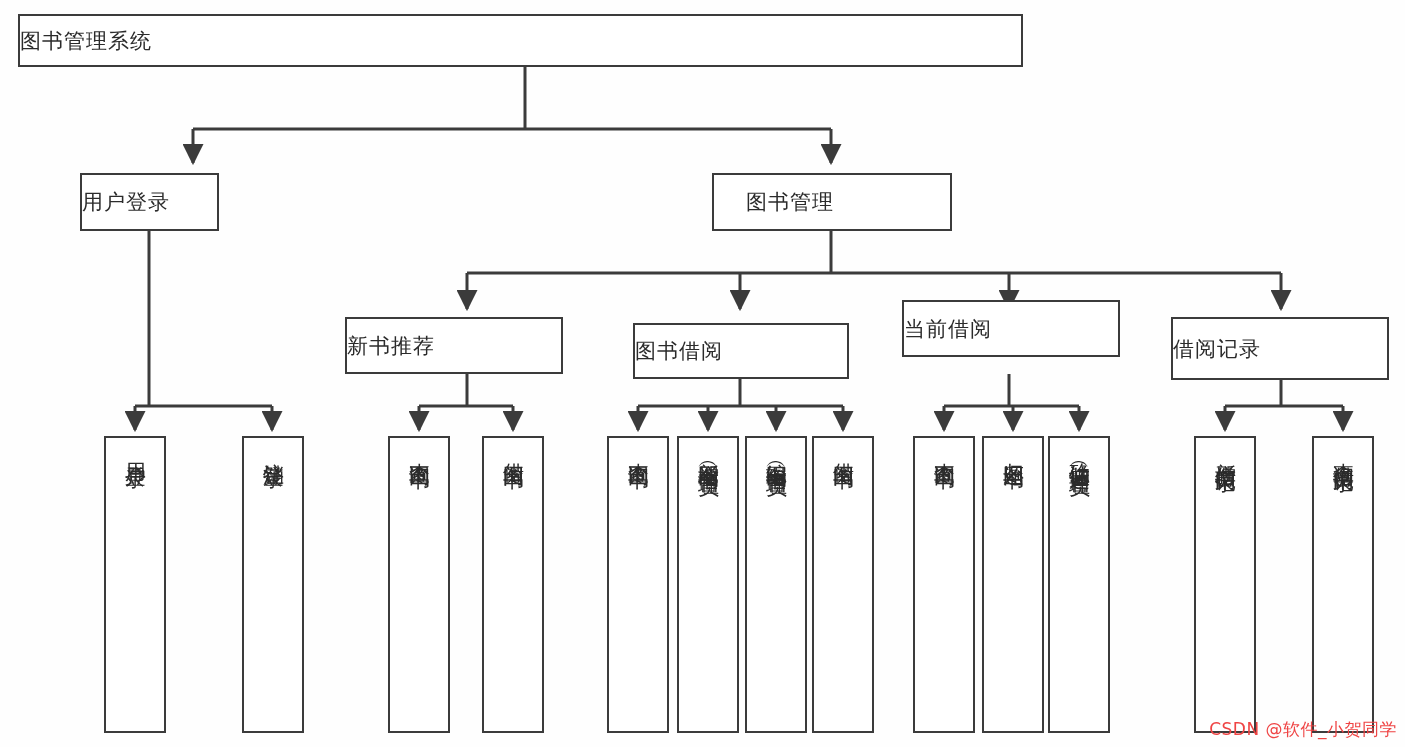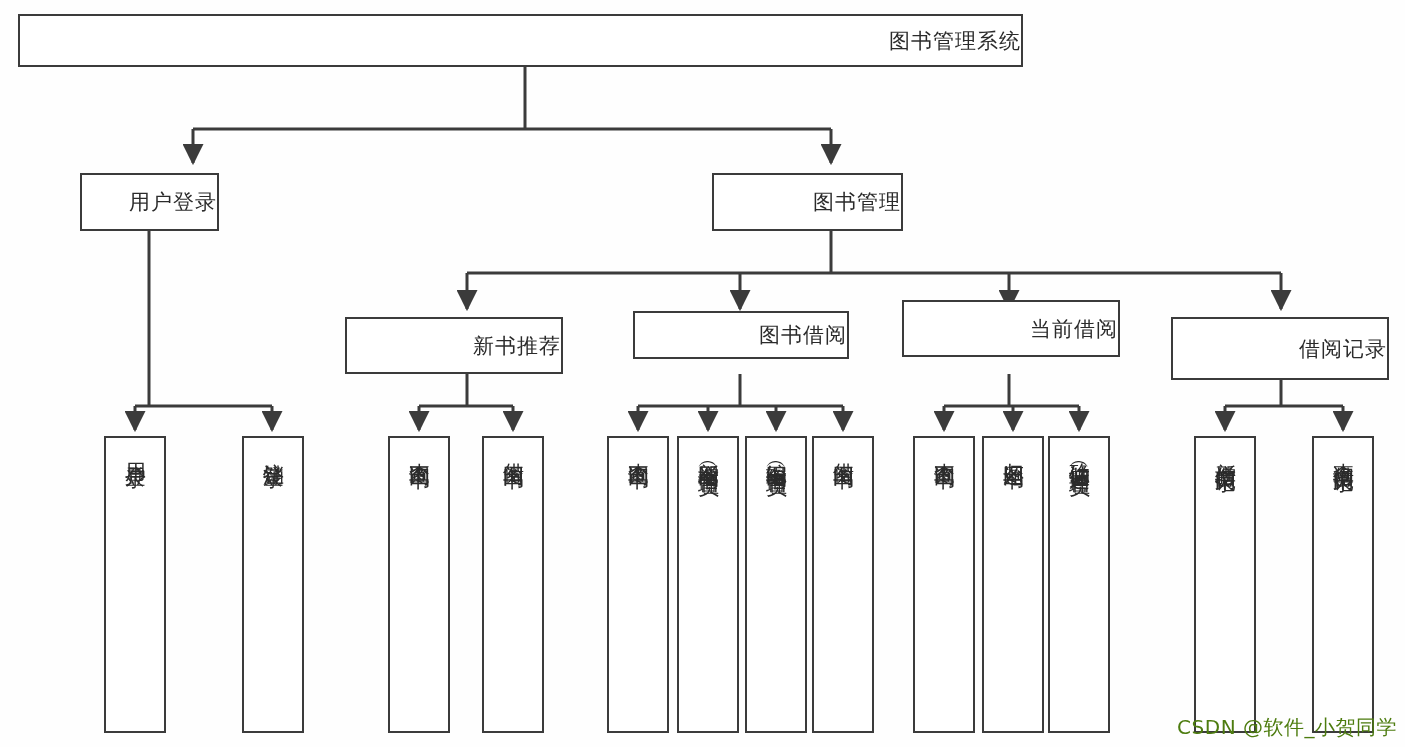--- a/index.html
+++ b/index.html
@@ -25,21 +25,21 @@
     height: 747px;
     pointer-events: none;
   }
   .node {
     position: absolute;
     box-sizing: border-box;
     background: #ffffff;
     border: 2px solid #3b3b3b;
     display: flex;
     align-items: center;
-    justify-content: flex-end;
+    justify-content: flex-start;
     color: #2b2b2b;
   }
   .node.horizontal {
     font-size: 21px;
     letter-spacing: 1px;
   }
   .node.root {
     font-size: 21px;
   }
   .node.vertical {
@@ -53,22 +53,22 @@
     font-size: 21px;
     line-height: 1.18;
     letter-spacing: 2px;
     white-space: nowrap;
     color: #2b2b2b;
   }
   .watermark {
     position: absolute;
     right: 8px;
     bottom: 6px;
-    font-size: 20px;
-    color: #4d7c0f;
+    font-size: 17px;
+    color: #ef4444;
     letter-spacing: 0.5px;
     white-space: nowrap;
   }
 </style>
 </head>
 <body>
 
 <div id="canvas">
 
   <svg class="edges" viewBox="0 0 1405 747" width="1405" height="747">
@@ -121,27 +121,27 @@
     </g>
   </svg>
 
   <div id="nodes-layer">
       <div class="node root horizontal" style="left: 18px; top: 14px; width: 1005px; height: 53px;">
         <span>图书管理系统</span>
       </div>
       <div class="node level2 horizontal" style="left: 80px; top: 173px; width: 139px; height: 58px;">
         <span>用户登录</span>
       </div>
-      <div class="node level2 horizontal" style="left: 712px; top: 173px; width: 191px; height: 58px;">
+      <div class="node level2 horizontal" style="left: 712px; top: 173px; width: 240px; height: 58px; padding-left: 32px;">
         <span>图书管理</span>
       </div>
       <div class="node level3 horizontal" style="left: 345px; top: 317px; width: 218px; height: 57px;">
         <span>新书推荐</span>
       </div>
-      <div class="node level3 horizontal" style="left: 633px; top: 311px; width: 216px; height: 48px; padding-left: 20px;">
+      <div class="node level3 horizontal" style="left: 633px; top: 323px; width: 216px; height: 56px;">
         <span>图书借阅</span>
       </div>
       <div class="node level3 horizontal" style="left: 902px; top: 300px; width: 218px; height: 57px;">
         <span>当前借阅</span>
       </div>
       <div class="node level3 horizontal" style="left: 1171px; top: 317px; width: 218px; height: 63px;">
         <span>借阅记录</span>
       </div>
       <div class="node leaf vertical" style="left: 104px; top: 436px; width: 62px; height: 297px;">
         <span class="vlabel">用户登录</span>

